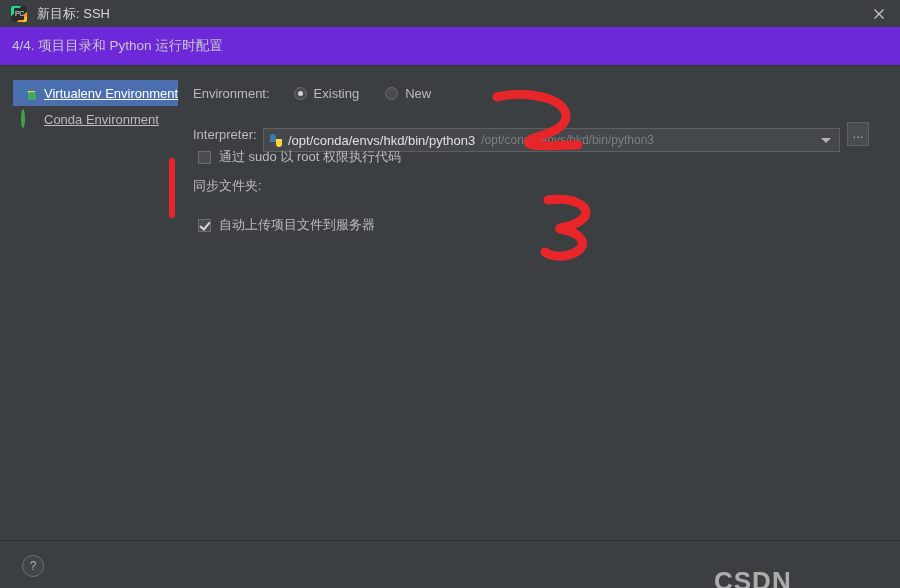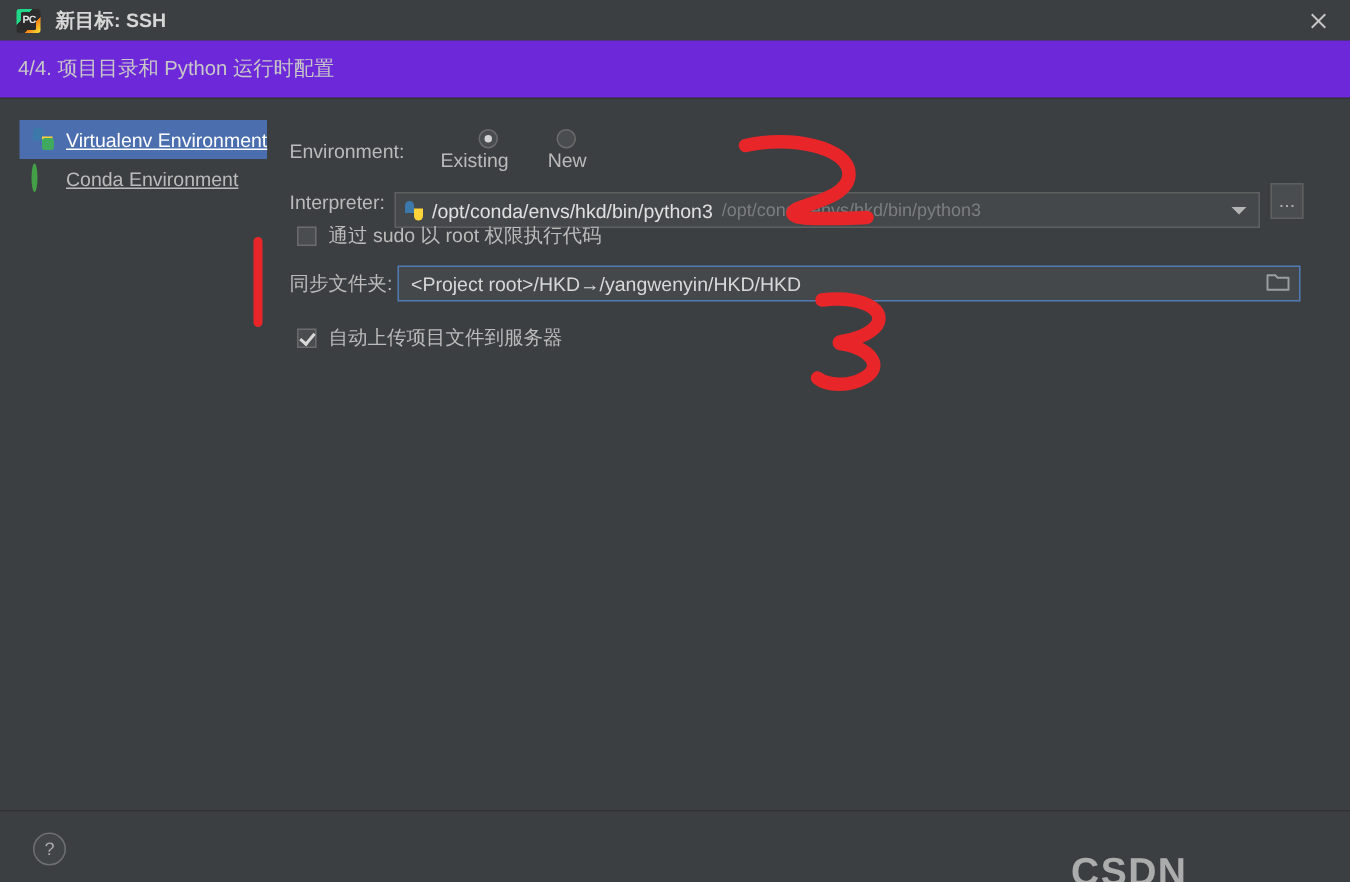--- a/index.html
+++ b/index.html
@@ -21,21 +21,20 @@
 
   
   .titlebar {
     position: absolute;
     left: 0; top: 0;
     width: 900px; height: 27px;
     background: #3c3f41;
     border-bottom: 1px solid #323232;
     display: flex;
     align-items: center;
-    font-weight: bold;
   }
   .title-icon {
     width: 16px; height: 16px;
     margin-left: 11px;
     position: relative;
     border-radius: 2px;
     background: linear-gradient(135deg,#21d789 0%,#21d789 34%,#2d2d2d 34%,#2d2d2d 66%,#f97a12 66%,#fcee39 100%);
     overflow: hidden;
   }
   .title-icon::after {
@@ -197,21 +196,21 @@
     flex: 0 0 13px;
   }
   .radio.on::after {
     content: "";
     position: absolute;
     left: 3px; top: 3px;
     width: 5px; height: 5px;
     border-radius: 50%;
     background: #d4d4d4;
   }
-  .radio-group { display: flex; align-items: flex-end; cursor: pointer; flex-direction: column; }
+  .radio-group { display: flex; align-items: center; cursor: pointer; }
   .radio-group + .radio-group { margin-left: 26px; }
 
   
   .cb {
     width: 13px; height: 13px;
     border: 1px solid #6b6b6b;
     background: #4a4d4f;
     box-sizing: border-box;
     margin-right: 8px;
     position: relative;
@@ -420,28 +419,20 @@
         <span class="ellipsis-btn">...</span>
       </div>
 
       <div class="row" style="left:5px; top:82px;">
         <span class="cb"></span>
         <span class="lbl">通过 sudo 以 root 权限执行代码</span>
       </div>
 
       <div class="row" style="left:0; top:111px; width:688px;">
         <span class="lbl" style="width:72px;">同步文件夹:</span>
-        <span class="textfield" style="width:602px;">
-          <span class="tf-val">&lt;Project root&gt;/HKD→/yangwenyin/HKD/HKD</span>
-          <span class="folder-icon">
-            <svg width="16" height="14" viewBox="0 0 16 14">
-              <path d="M1 2.5h5.2l1.4 1.6H15v8H1z" fill="none" stroke="#9aa0a2" stroke-width="1.3" stroke-linejoin="round"></path>
-            </svg>
-          </span>
-        </span>
       </div>
 
       <div class="row" style="left:5px; top:150px;">
         <span class="cb on"></span>
         <span class="lbl">自动上传项目文件到服务器</span>
       </div>
 
     </div>
   </div>
 

